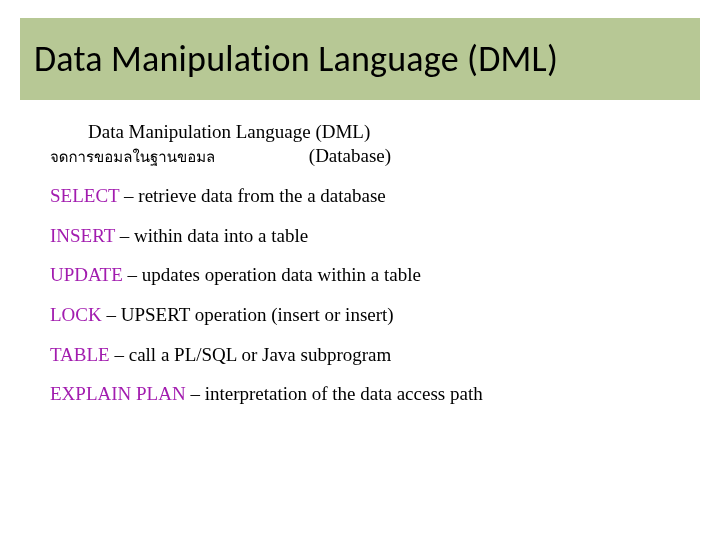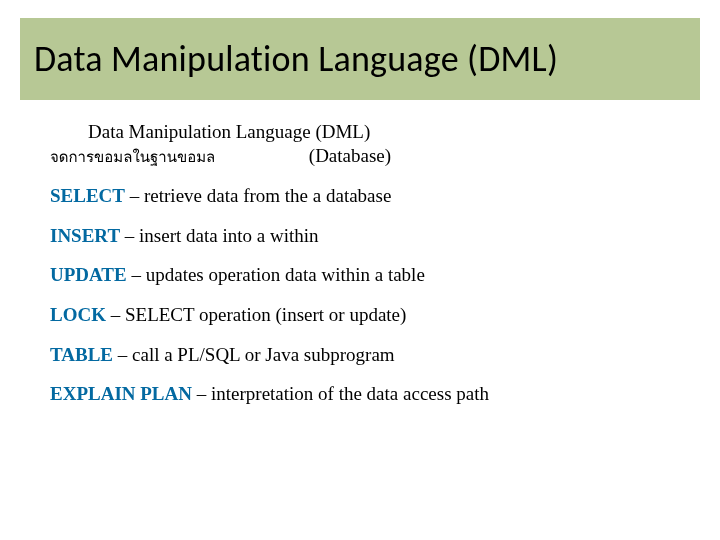--- a/index.html
+++ b/index.html
@@ -52,22 +52,22 @@
   .thai {
     font-family: "Tahoma", "Arial Unicode MS", sans-serif;
     font-size: 15px;
   }
   .cmd {
     font-size: 19px;
     margin: 14px 0;
     line-height: 1.35;
   }
   .kw {
-    font-weight: bold;
-    color: #0369a1;
+    font-weight: normal;
+    color: #a21caf;
   }
 </style>
 </head>
 <body>
 
 <div class="slide">
 
   <div class="title-band">
     <div class="title-text">Data Manipulation Language  (DML)</div>
   </div>
@@ -79,27 +79,27 @@
     <div class="intro-line2">
       <span class="thai">จดการขอมลในฐานขอมล</span>
       <span style="display:inline-block; width:84px;"></span>
       <span>(Database)</span>
     </div>
 
     <div class="cmd">
       <span class="kw">SELECT</span><span> – retrieve data from the a database</span>
     </div>
     <div class="cmd">
-      <span class="kw">INSERT</span><span> – insert data into a within</span>
+      <span class="kw">INSERT</span><span> – within data into a table</span>
     </div>
     <div class="cmd">
       <span class="kw">UPDATE</span><span> – updates operation data within a table</span>
     </div>
     <div class="cmd">
-      <span class="kw">LOCK</span><span> – SELECT operation (insert or update)</span>
+      <span class="kw">LOCK</span><span> – UPSERT operation (insert or insert)</span>
     </div>
     <div class="cmd">
       <span class="kw">TABLE</span><span> – call a PL/SQL or Java subprogram</span>
     </div>
     <div class="cmd">
       <span class="kw">EXPLAIN PLAN</span><span> – interpretation of the data access path</span>
     </div>
 
   </div>
 </div>

